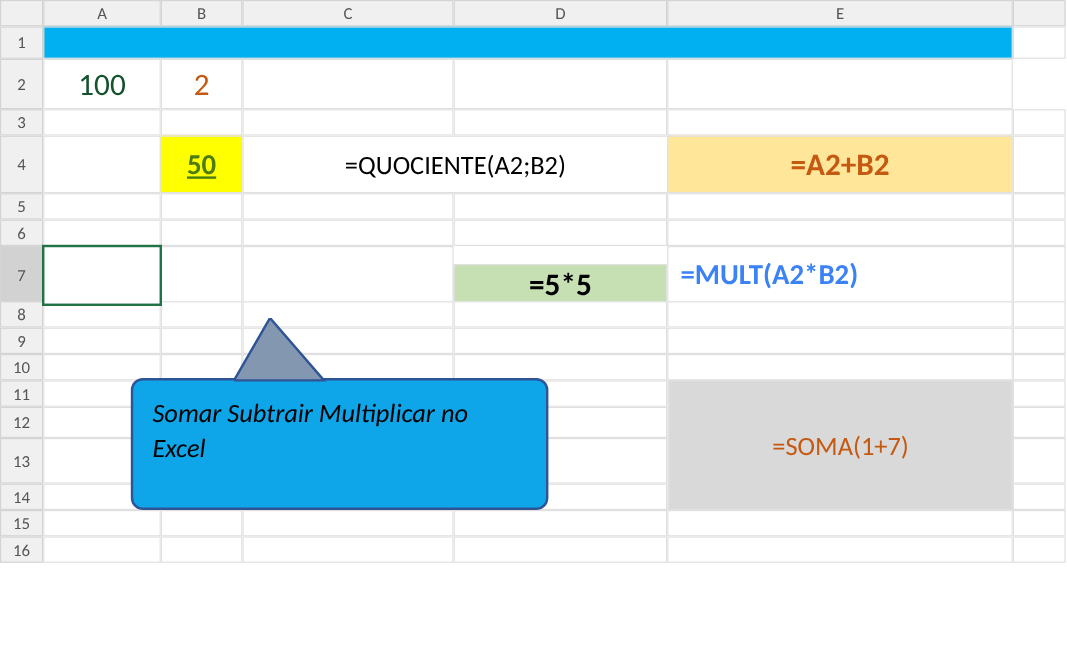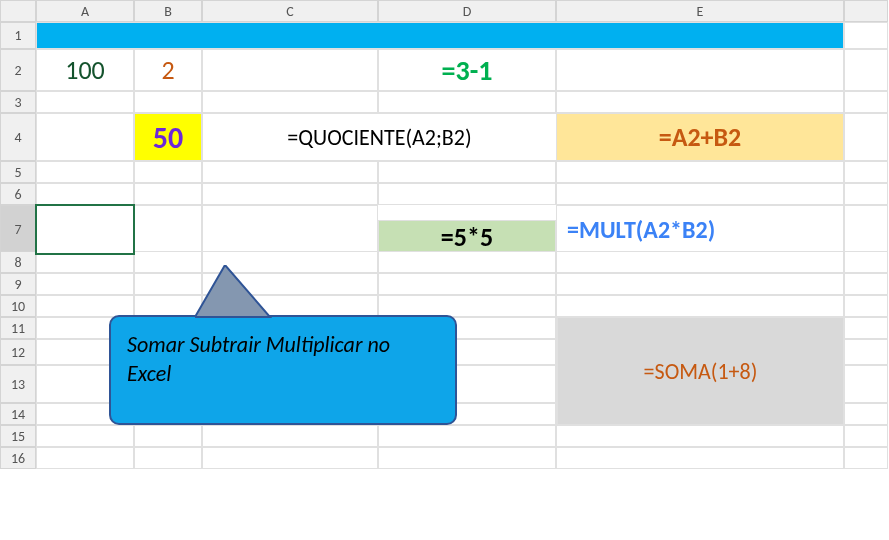--- a/index.html
+++ b/index.html
@@ -62,21 +62,21 @@
     .r14 { height: 22px; }
     .r15 { height: 22px; }
     .r16 { height: 22px; }
     .yellow-fill { background: #ffff00 !important; }
     .orange-fill { background: #ffe699 !important; }
     .green-fill { background: #c6e0b4 !important; }
 
     .v-a2 { font-size: 26px; color: #14532d; justify-content: center; }
     .v-b2 { font-size: 26px; color: #c65911; justify-content: center; }
     .v-d2 { font-size: 28px; color: #00b050; font-weight: bold; justify-content: center; }
-    .v-b4 { font-size: 30px; font-weight: bold; color: #6d28d9; justify-content: center; }
+    .v-b4 { font-size: 24px; font-weight: bold; color: #4d7c0f; justify-content: center; text-decoration: underline; }
     .v-c4 { font-size: 22px; color: #000; justify-content: center; }
     .v-e4 { font-size: 26px; color: #c65911; font-weight: bold; justify-content: center; }
     .v-d7 { font-size: 26px; font-weight: bold; color: #000; justify-content: center; margin-top: 15px; }
     .v-e7 { font-size: 24px; color: #3b82f6; padding-left: 10px; font-weight: bold; }
 
     .merged-blue {
       grid-column: 2 / 7;
       background: #00b0f0;
       border: 1px solid #e0e0e0;
     }
@@ -151,21 +151,20 @@
   <div class="row-header">1</div>
   <div class="merged-blue"></div>
   <div class="cell"></div>
 </div>
 
 <div class="row r2">
   <div class="row-header">2</div>
   <div class="cell v-a2">100</div>
   <div class="cell v-b2">2</div>
   <div class="cell"></div>
-  <div class="cell v-d2">=3-1</div>
   <div class="cell"></div>
   <div class="cell"></div>
 </div>
 
 <div class="row r3">
   <div class="row-header">3</div>
   <div class="cell"></div>
   <div class="cell"></div>
   <div class="cell"></div>
   <div class="cell"></div>
@@ -287,21 +286,21 @@
 <div class="row r16">
   <div class="row-header">16</div>
   <div class="cell"></div>
     <div class="cell"></div>
     <div class="cell"></div>
     <div class="cell"></div>
     <div class="cell"></div>
     <div class="cell"></div>
 </div>
 
-<div class="merged-gray">=SOMA(1+8)</div>
+<div class="merged-gray">=SOMA(1+7)</div>
 
 <div class="callout-tail">
   <svg width="90" height="56">
     <polygon points="30,0 75,52 0,52" fill="#8497b0" stroke="#2f5496" stroke-width="2"></polygon>
   </svg>
 </div>
 <div class="callout">
   <span>Somar Subtrair Multiplicar no Excel</span>
 </div>
 

